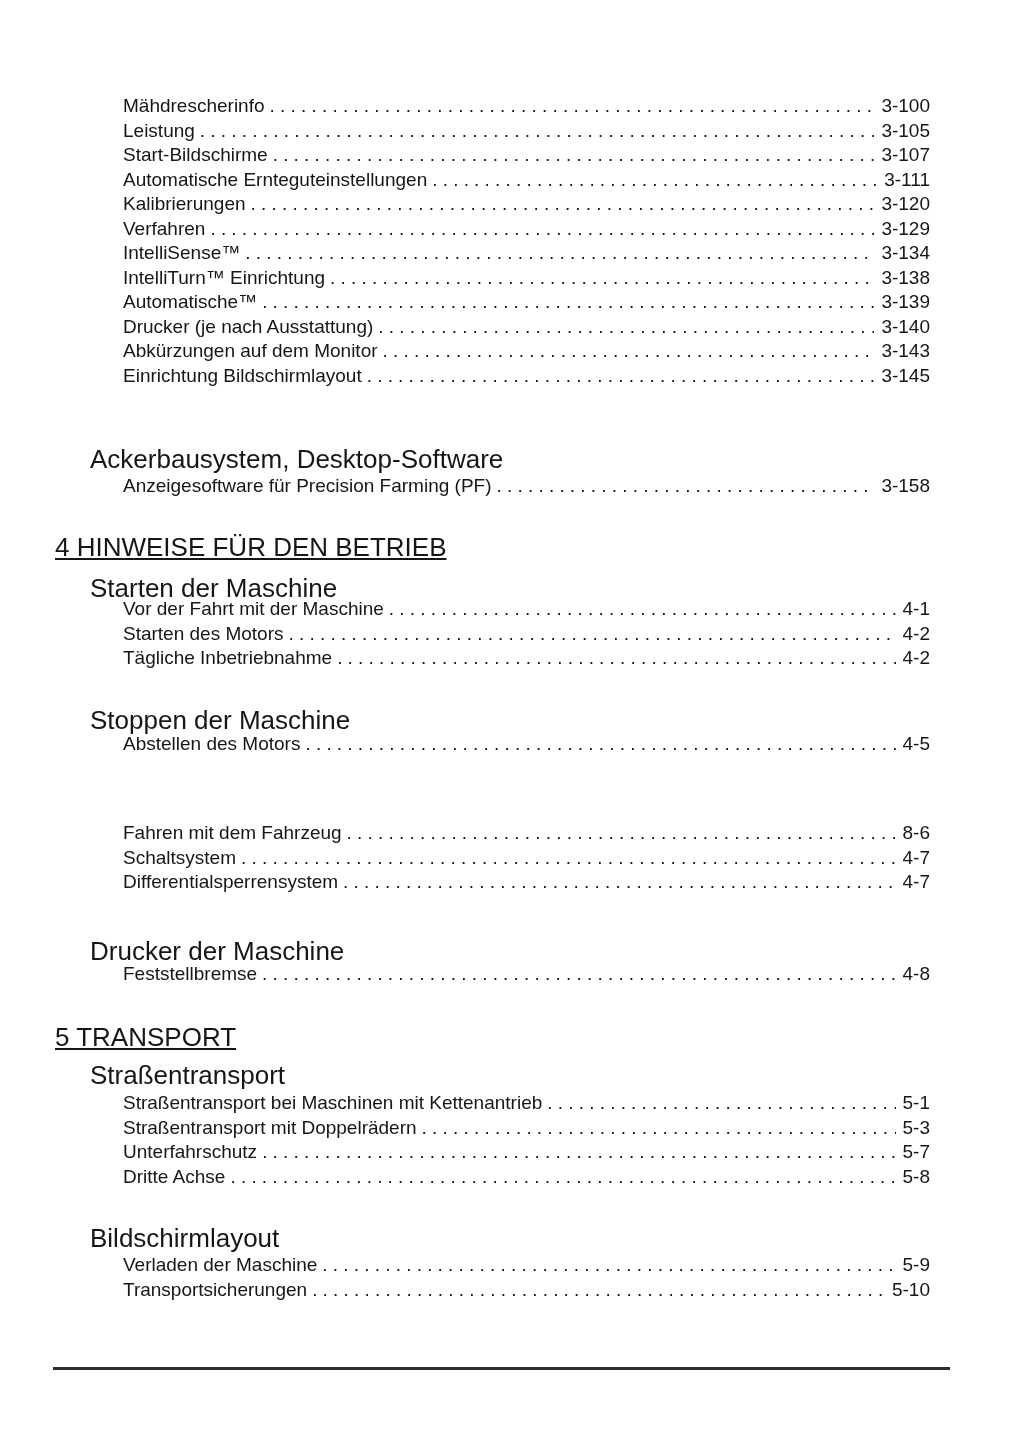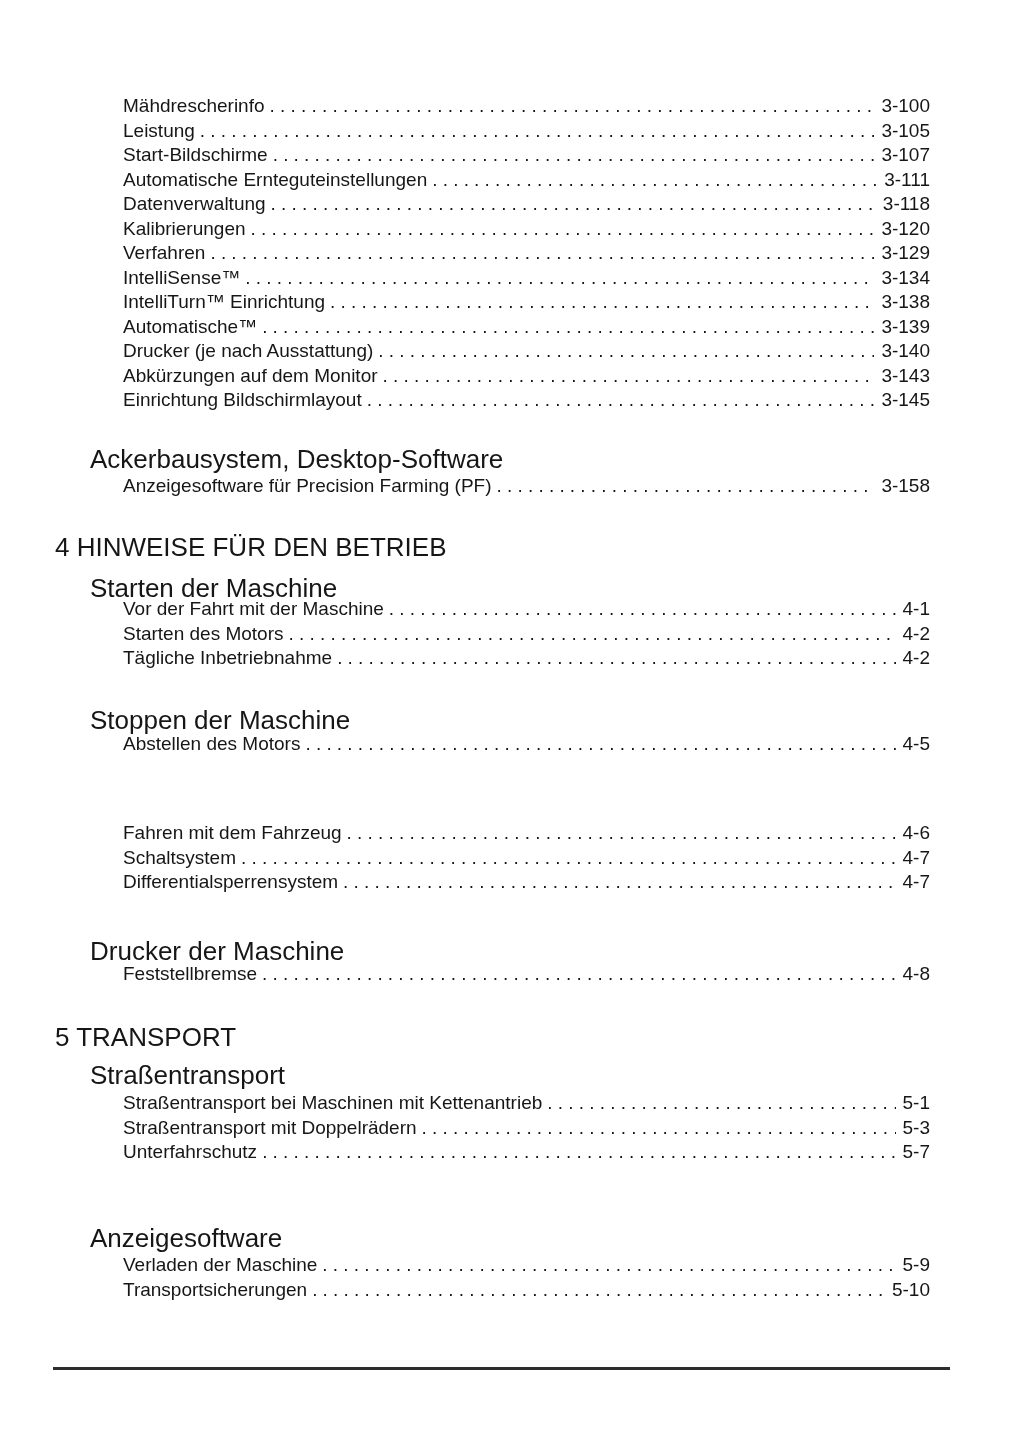--- a/index.html
+++ b/index.html
@@ -55,20 +55,21 @@
     font-size: 26px;
     line-height: 30px;
     white-space: nowrap;
     text-align: center;
   }
   .chapter-heading {
     left: 55px;
     font-size: 26px;
     line-height: 32px;
     white-space: nowrap;
+    text-decoration: underline;
   }
 
   
   .footer-rule {
     left: 53px;
     top: 1367px;
     width: 897px;
     height: 3px;
     background: #2d2d2d;
   }
@@ -93,25 +94,20 @@
         <span class="toc-label">Start-Bildschirme</span>
         <span class="toc-dots"></span>
         <span class="toc-page">3-107</span>
       </div>
       <div class="toc-row">
         <span class="toc-label">Automatische Ernteguteinstellungen</span>
         <span class="toc-dots"></span>
         <span class="toc-page">3-111</span>
       </div>
       <div class="toc-row">
-        <span class="toc-label">Datenverwaltung</span>
-        <span class="toc-dots"></span>
-        <span class="toc-page">3-118</span>
-      </div>
-      <div class="toc-row">
         <span class="toc-label">Kalibrierungen</span>
         <span class="toc-dots"></span>
         <span class="toc-page">3-120</span>
       </div>
       <div class="toc-row">
         <span class="toc-label">Verfahren</span>
         <span class="toc-dots"></span>
         <span class="toc-page">3-129</span>
       </div>
       <div class="toc-row">
@@ -182,21 +178,21 @@
         <span class="toc-label">Abstellen des Motors</span>
         <span class="toc-dots"></span>
         <span class="toc-page">4-5</span>
       </div>
     </div>
 
   <div class="abs entry-list" style="top:821px">
       <div class="toc-row">
         <span class="toc-label">Fahren mit dem Fahrzeug</span>
         <span class="toc-dots"></span>
-        <span class="toc-page">4-6</span>
+        <span class="toc-page">8-6</span>
       </div>
       <div class="toc-row">
         <span class="toc-label">Schaltsystem</span>
         <span class="toc-dots"></span>
         <span class="toc-page">4-7</span>
       </div>
       <div class="toc-row">
         <span class="toc-label">Differentialsperrensystem</span>
         <span class="toc-dots"></span>
         <span class="toc-page">4-7</span>
@@ -224,23 +220,28 @@
       <div class="toc-row">
         <span class="toc-label">Straßentransport mit Doppelrädern</span>
         <span class="toc-dots"></span>
         <span class="toc-page">5-3</span>
       </div>
       <div class="toc-row">
         <span class="toc-label">Unterfahrschutz</span>
         <span class="toc-dots"></span>
         <span class="toc-page">5-7</span>
       </div>
-    </div>
-
-  <div class="abs section-heading" style="top:1223px">Anzeigesoftware</div>
+      <div class="toc-row">
+        <span class="toc-label">Dritte Achse</span>
+        <span class="toc-dots"></span>
+        <span class="toc-page">5-8</span>
+      </div>
+    </div>
+
+  <div class="abs section-heading" style="top:1223px">Bildschirmlayout</div>
   <div class="abs entry-list" style="top:1253px">
       <div class="toc-row">
         <span class="toc-label">Verladen der Maschine</span>
         <span class="toc-dots"></span>
         <span class="toc-page">5-9</span>
       </div>
       <div class="toc-row">
         <span class="toc-label">Transportsicherungen</span>
         <span class="toc-dots"></span>
         <span class="toc-page">5-10</span>

